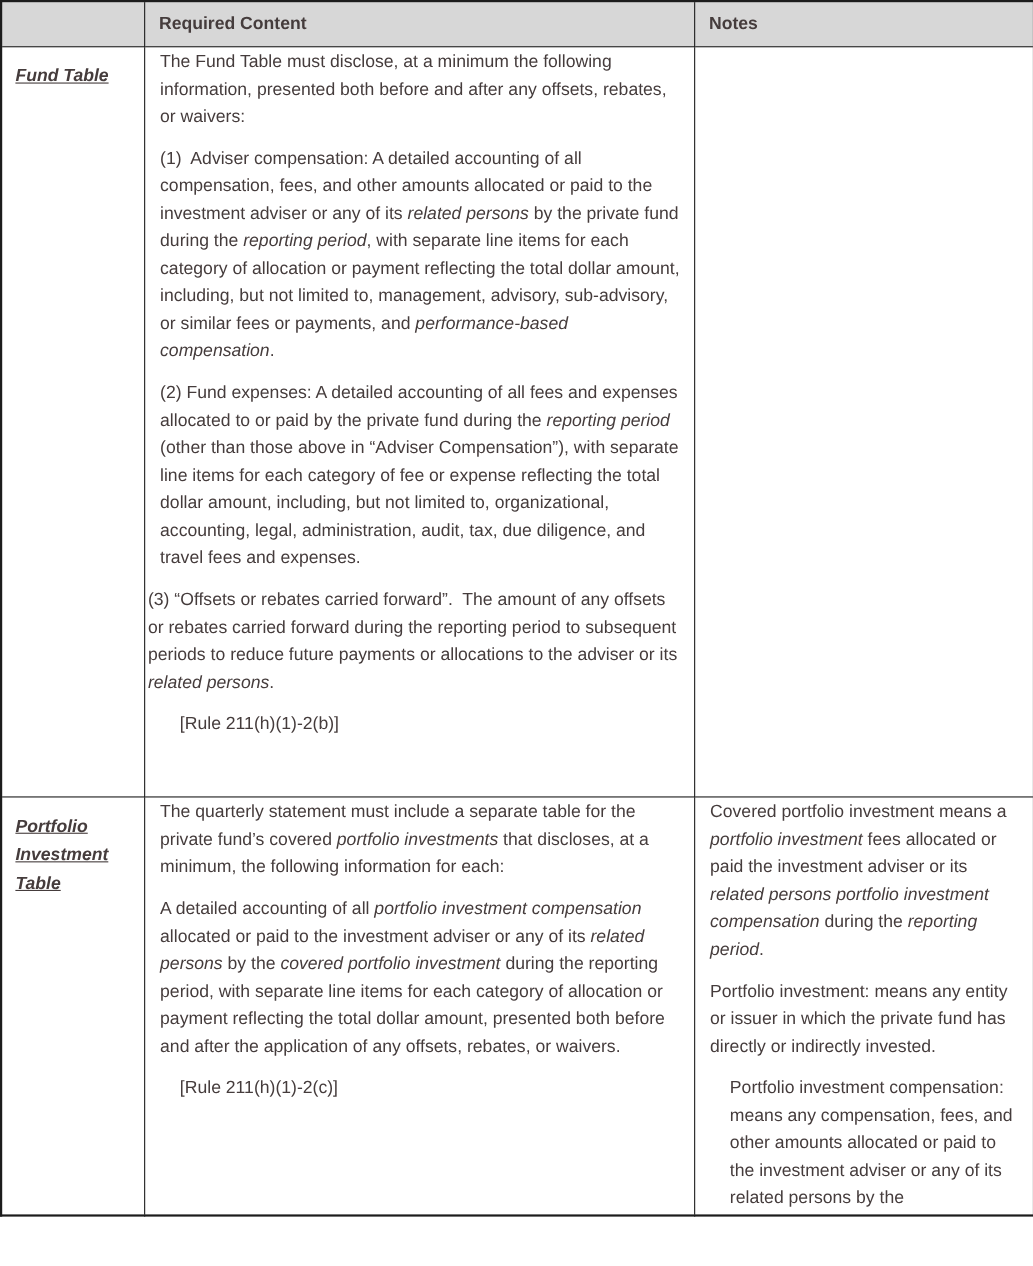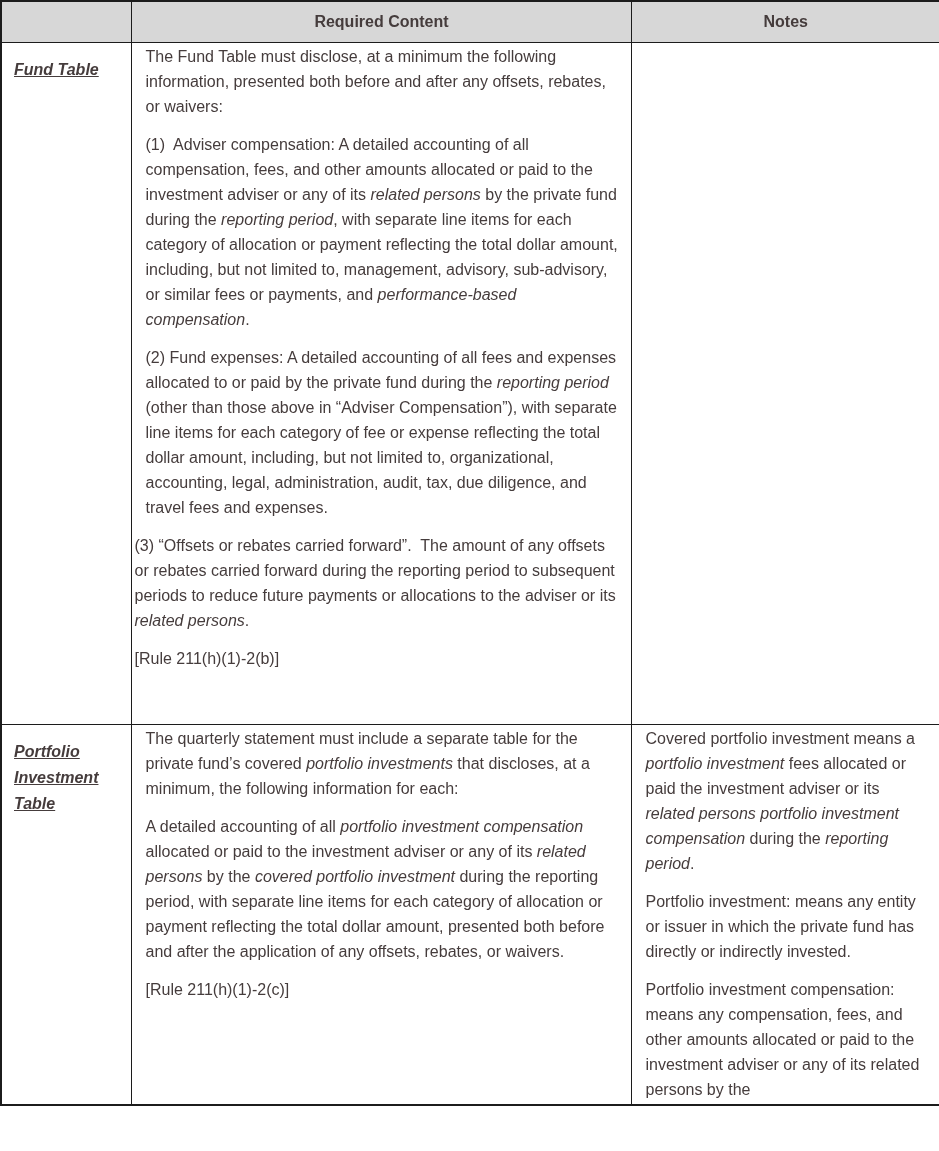--- a/index.html
+++ b/index.html
@@ -25,42 +25,42 @@
   col.c-notes { width: 309px; }
   th, td {
     border: 1px solid var(--border-color, #1c1c1c);
     vertical-align: top;
   }
   thead tr { height: 41px; }
   th.hdr {
     background: var(--header-bg, #d7d7d7);
     font-weight: bold;
     font-style: normal;
-    text-align: center;
+    text-align: left;
     vertical-align: middle;
     font-size: 16px;
     padding: 2px 12px 2px 13px;
   }
   tr.row-1 { height: 682px; }
   tr.row-2 { height: 340px; }
   td.label-cell {
     font-weight: bold;
     font-style: italic;
     font-size: 16px;
     line-height: 26px;
     padding: 14px 8px 6px 12px;
     text-decoration: underline;
   }
   td.content-cell {
     font-size: 16px;
     line-height: 25px;
     padding: 1px 10px 2px 14px;
   }
   p.para { margin: 0 0 13px 0; }
-  p.para:last-child { margin-bottom: 0; }
+  p.para:last-child { margin-bottom: 0; margin-left: 18px; }
   p.flush { margin-left: -11px; }
   em { font-style: italic; }
 </style>
 </head>
 <body>
 
 <table class="doc-table">
   <colgroup>
     <col class="c-label">
     <col class="c-content">

